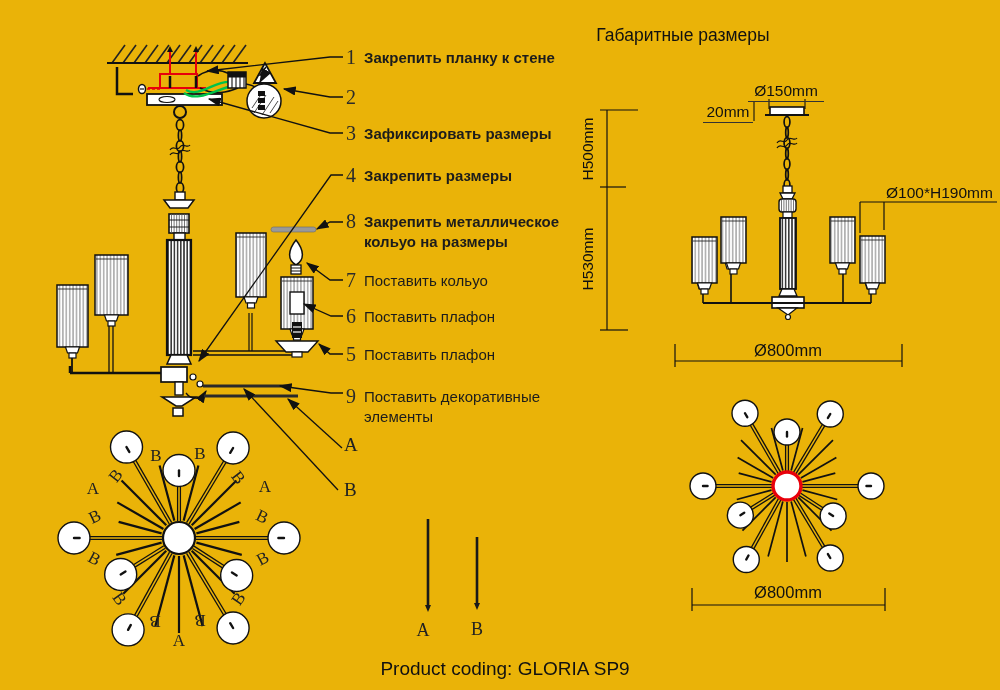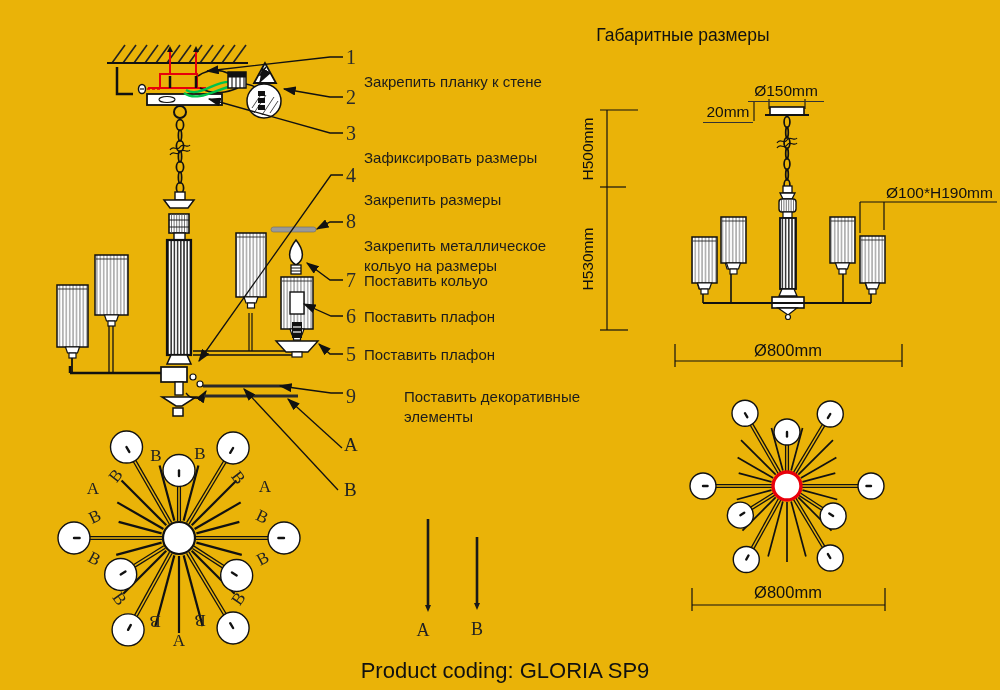--- a/index.html
+++ b/index.html
@@ -4,31 +4,31 @@
 <style>
   html,body{margin:0;padding:0;background:#fff;}
   #canvas{position:relative;width:1000px;height:690px;background:#eab308;overflow:hidden;
           font-family:"Liberation Sans",sans-serif;color:#1a1a1a;}
   #art{position:absolute;left:0;top:0;}
   .txt{position:absolute;white-space:nowrap;}
   .title{left:583px;top:25px;width:200px;text-align:center;font-size:17.5px;color:#111;}
   .instr{position:absolute;left:346px;display:flex;gap:8px;align-items:flex-start;}
   .inum{font-family:"Liberation Serif",serif;font-size:20px;line-height:20px;color:#2b2b2b;}
   .itxt{font-size:15px;line-height:19.5px;padding-top:1px;color:#1c1c1c;white-space:normal;}
-  .b{font-weight:400;margin-top:24px;}
+  .b{font-weight:700;}
   .w218{width:218px;}
-  .w205{width:205px;margin-left:40px;}
+  .w205{width:205px;}
   .dim{position:absolute;font-size:15.5px;color:#111;}
   .ctr{text-align:center;}
   .ul{border-bottom:1.5px solid #333;padding-bottom:1px;}
   .rot{transform:rotate(-90deg);}
   .ablab{position:absolute;font-family:"Liberation Serif",serif;font-size:19px;color:#222;}
   .svlab{position:absolute;font-family:"Liberation Serif",serif;font-size:17px;color:#222;
          transform:translate(-50%,-50%);}
-  .footer{left:345px;top:658px;width:320px;text-align:center;font-size:22px;color:#111;}
+  .footer{left:345px;top:658px;width:320px;text-align:center;font-size:19px;color:#111;}
 </style>
 </head>
 <body>
 
 <div id="canvas">
   <svg id="art" width="1000" height="690" viewBox="0 0 1000 690">
       <defs>
         <pattern id="ribs" patternUnits="userSpaceOnUse" width="3.4" height="6">
           <rect width="3.4" height="6" fill="#fff"></rect>
           <line x1="1.7" y1="0" x2="1.7" y2="6" stroke="#6e6e6e" stroke-width="0.9"></line>

